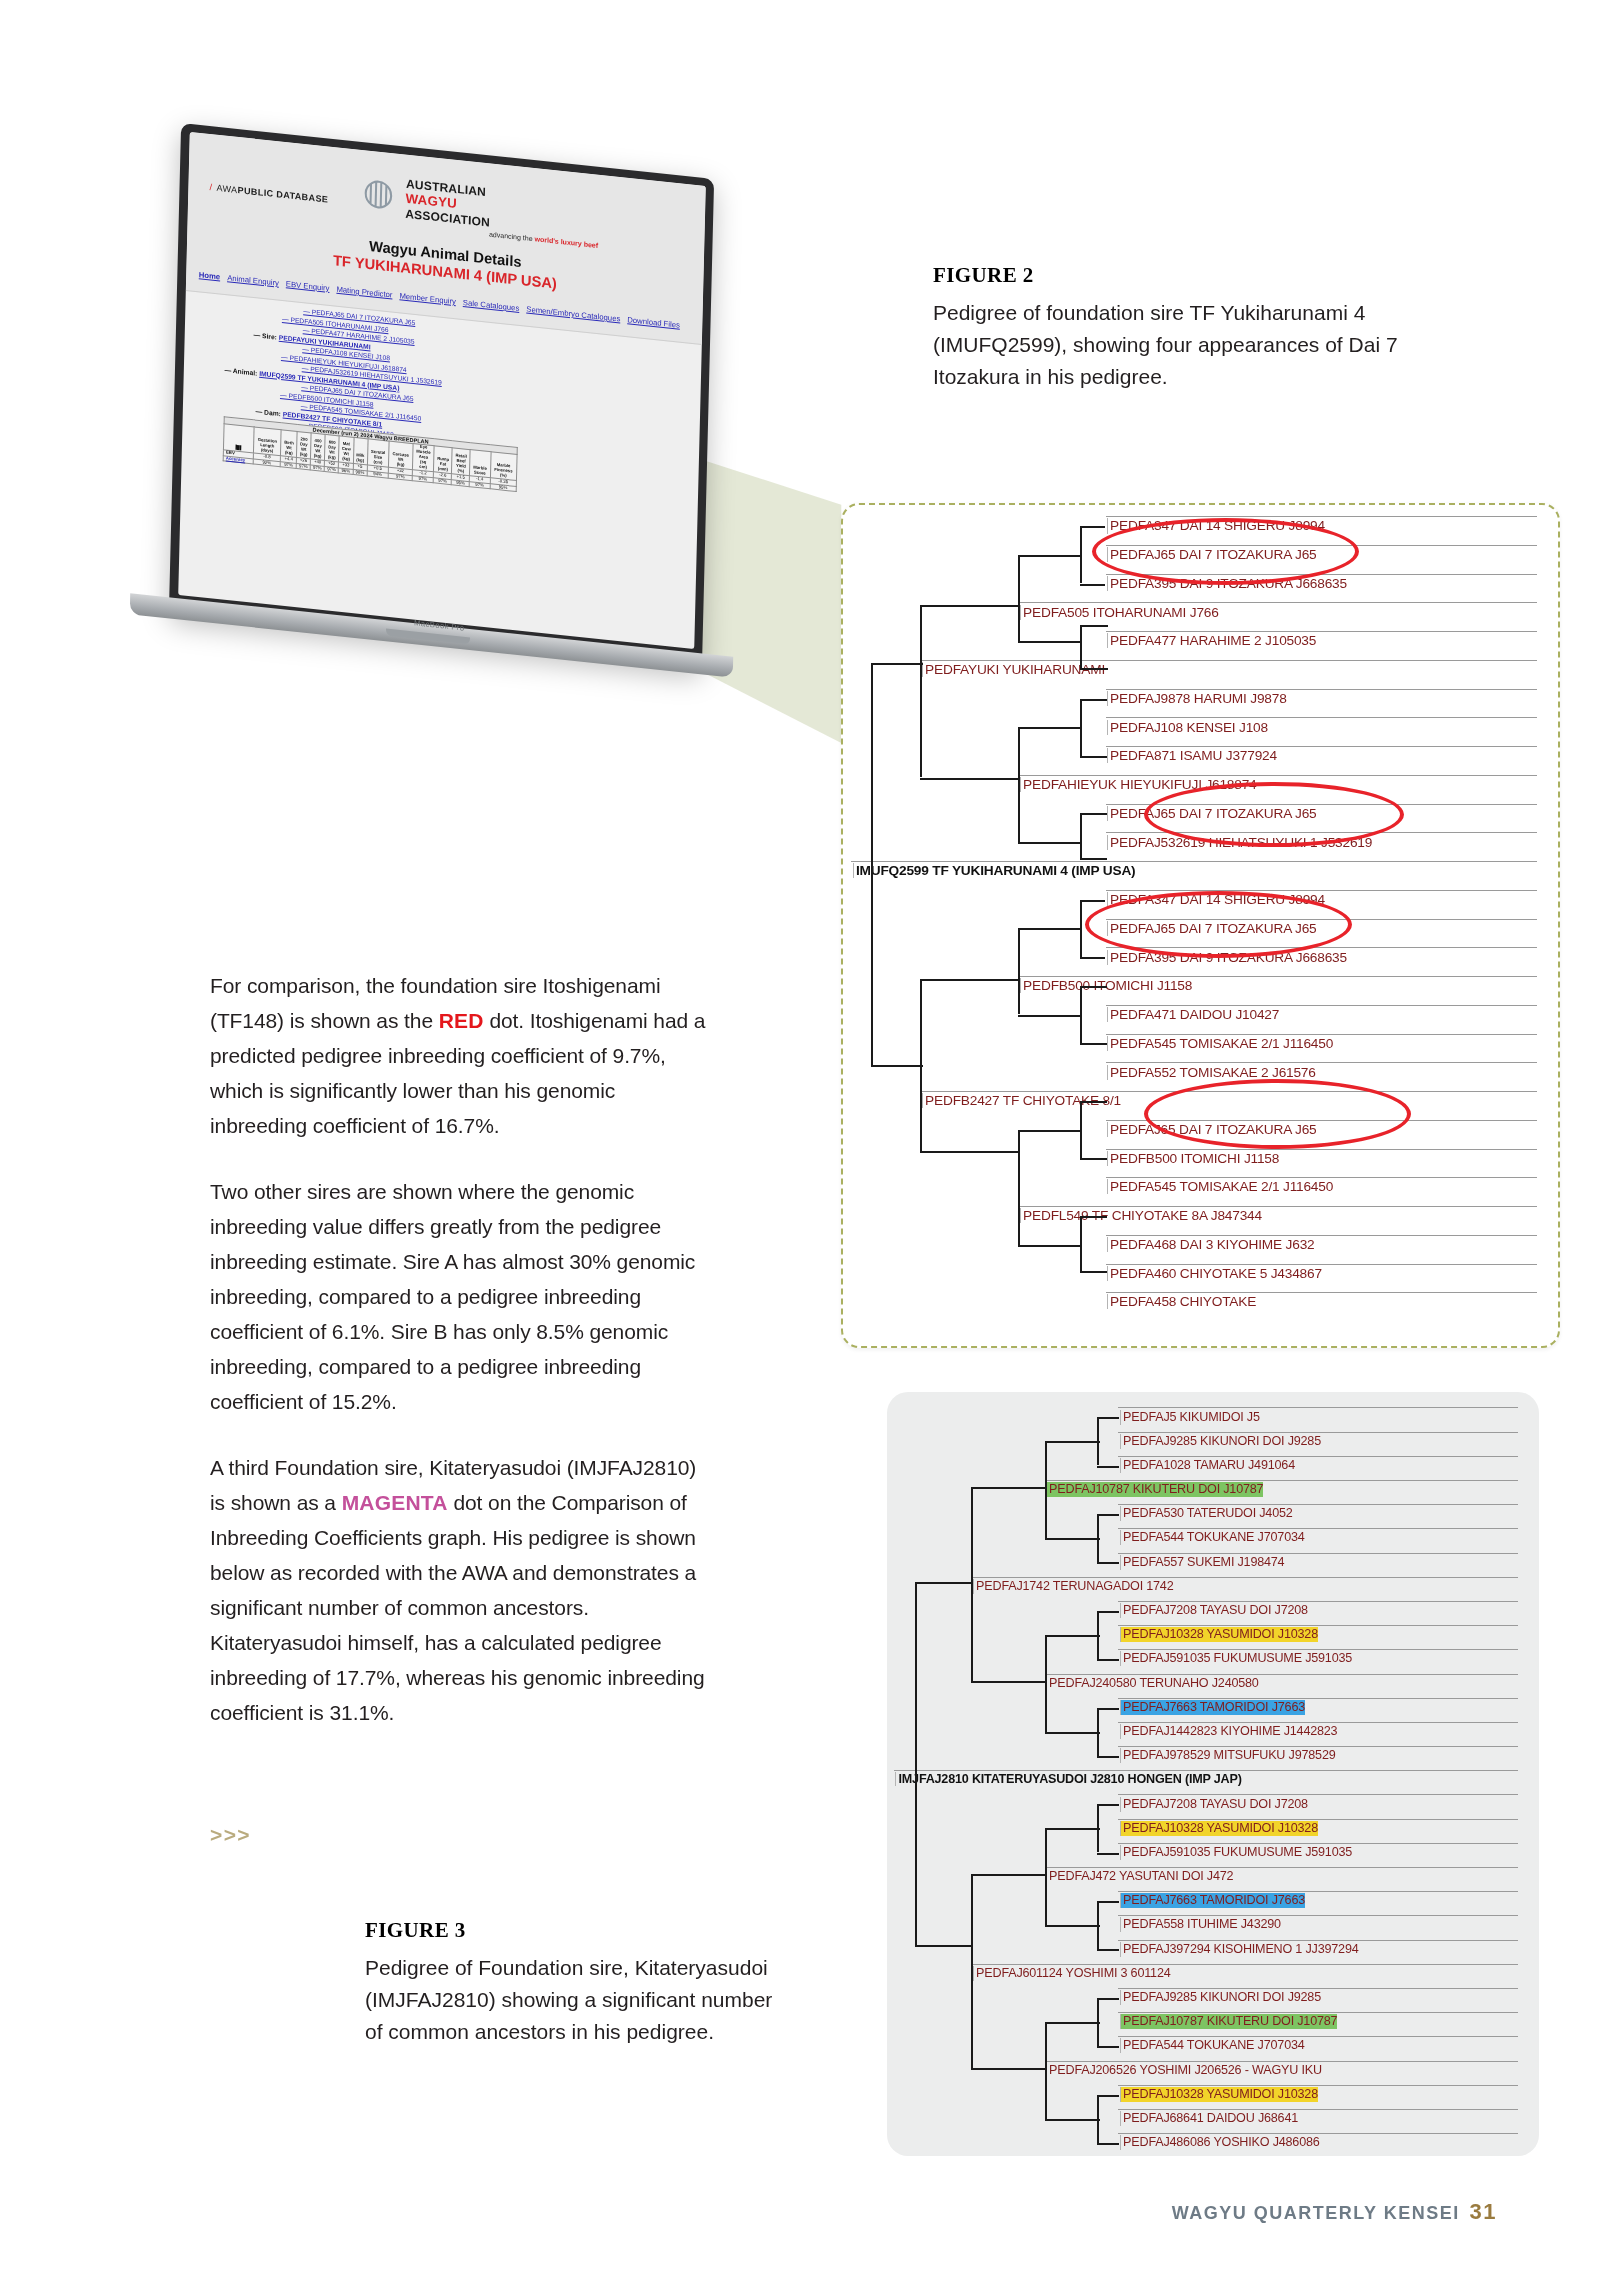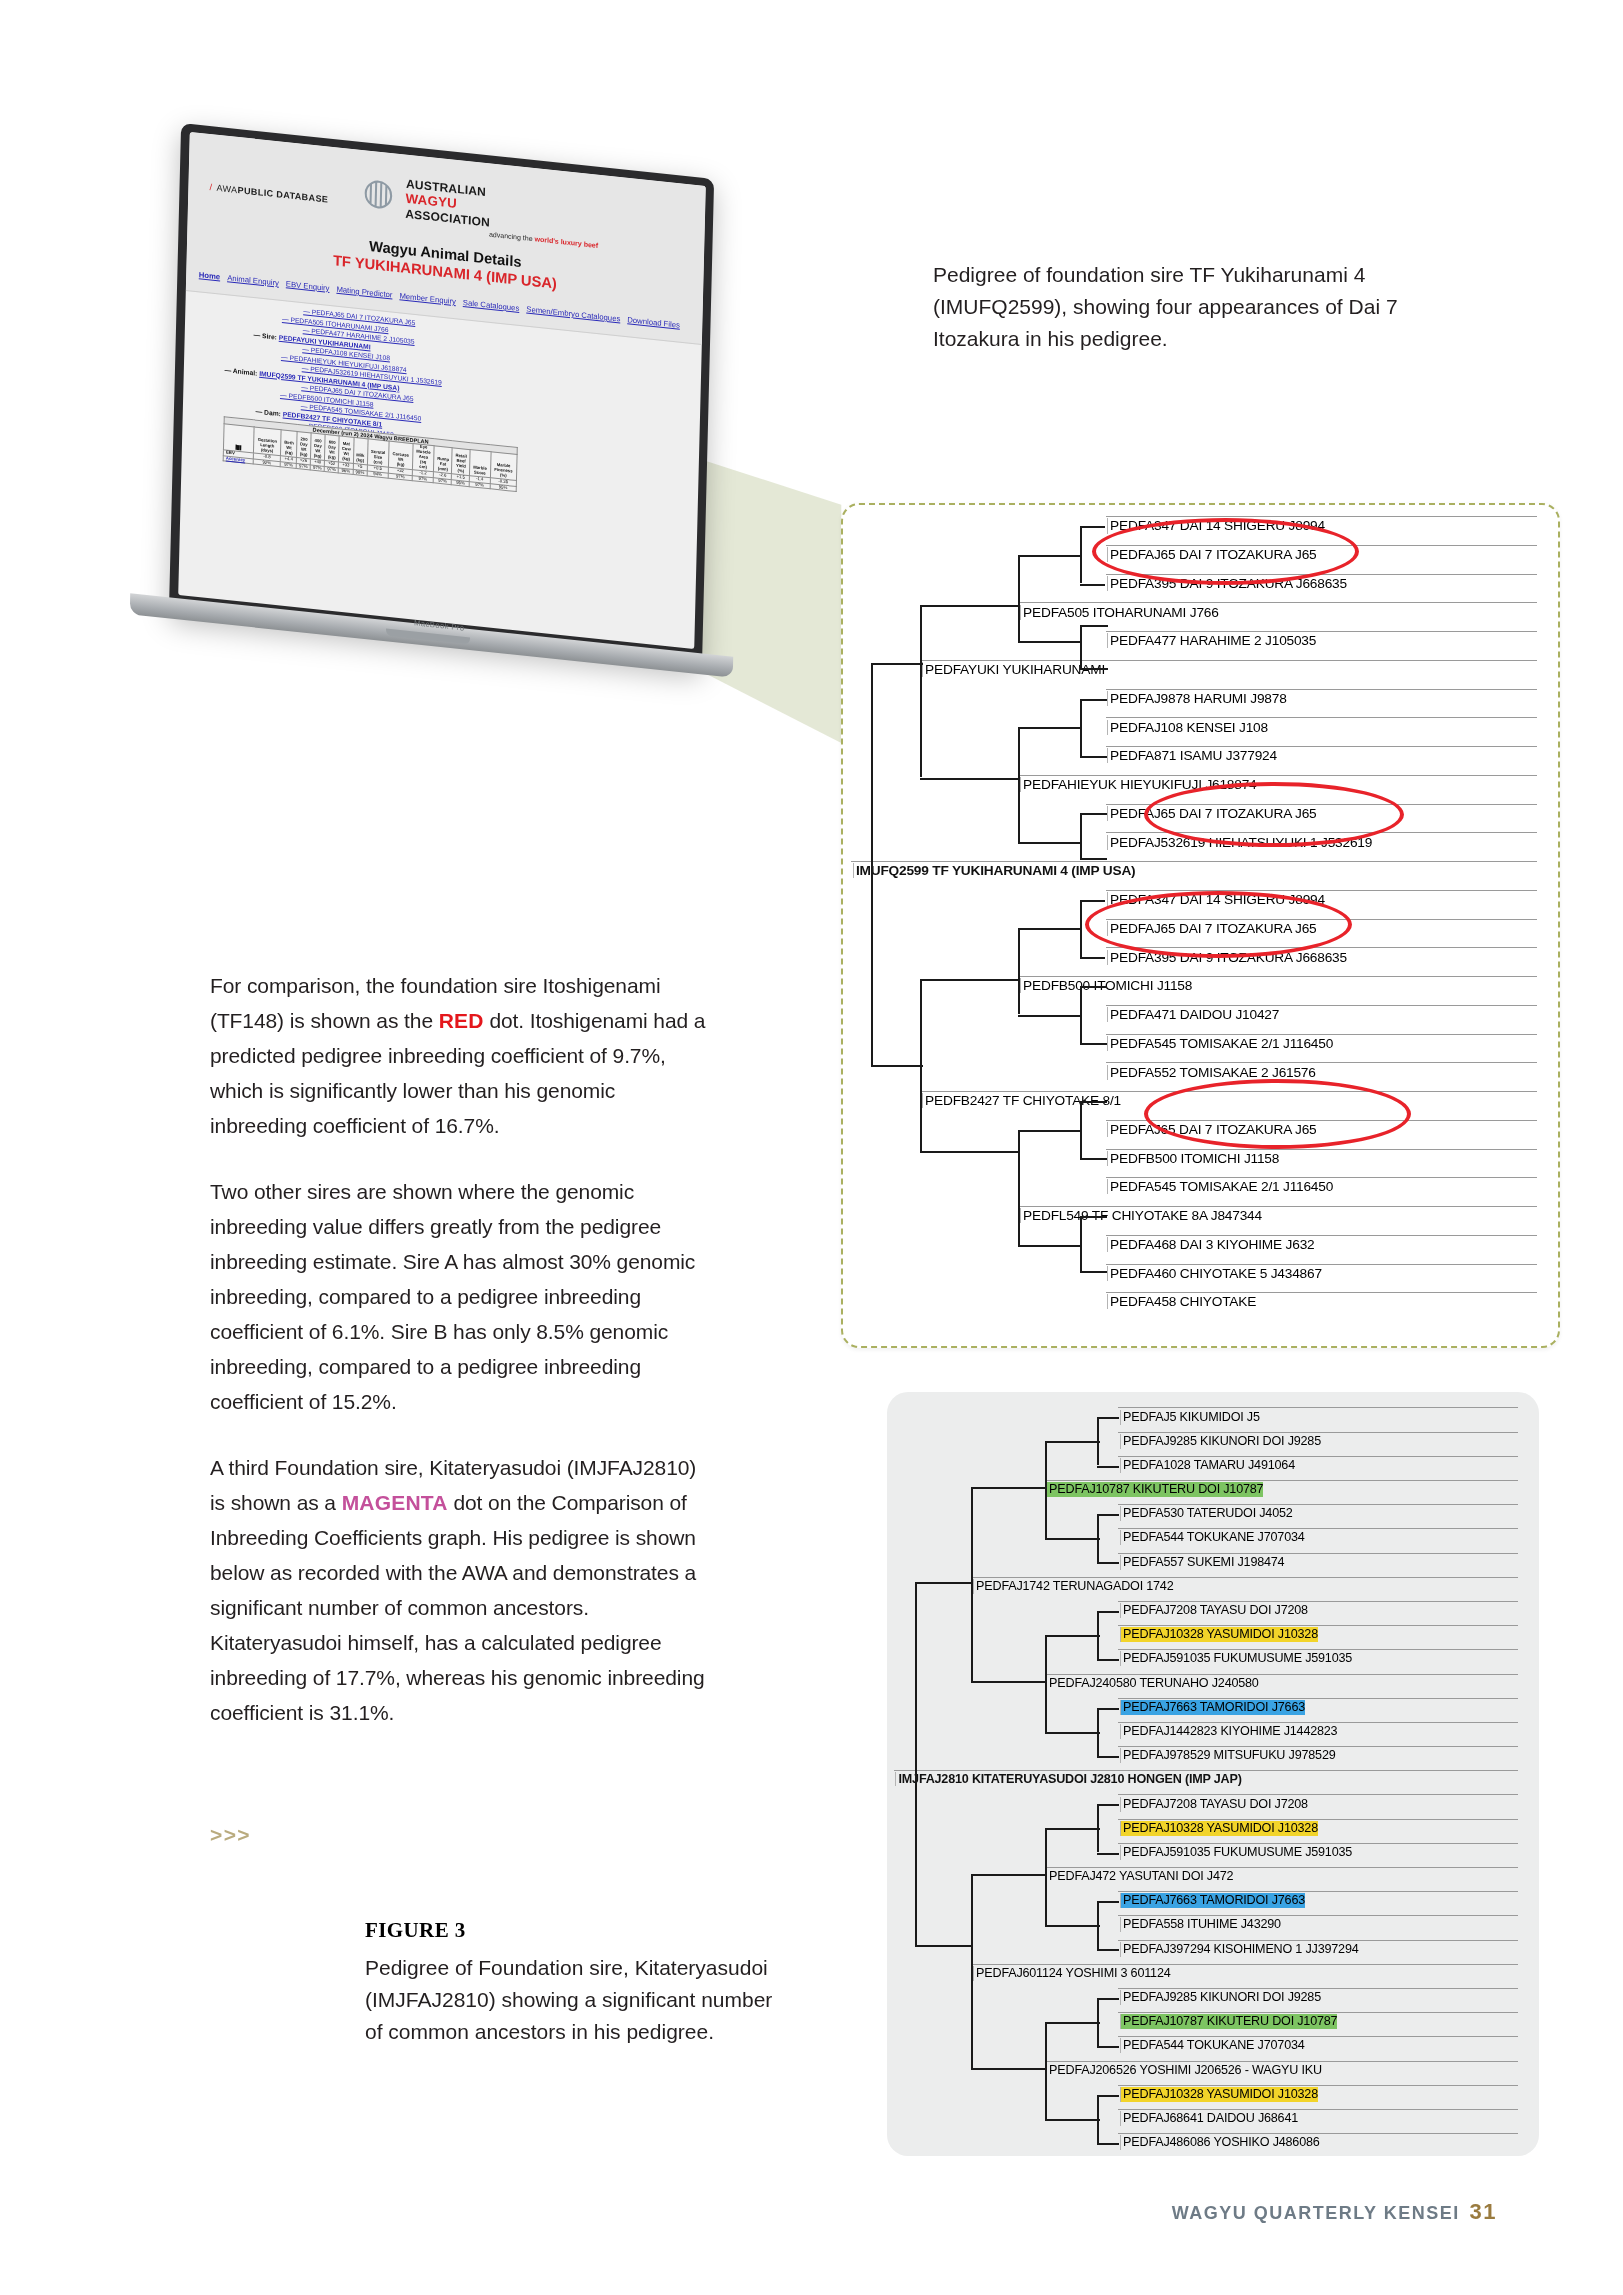--- a/index.html
+++ b/index.html
@@ -120,21 +120,21 @@
     box-shadow:0 1.4px 4.2px rgba(0,0,0,.06);
     overflow:hidden;
   }
   
   #fig3-box{
     position:absolute;left:887px;top:1392px;width:652px;height:764px;
     background:#eceded;border-radius:21px;overflow:hidden;
   }
   .ped-rule{position:absolute;height:0;border-top:0.7px solid #9a9a9a;}
   .ped-label{
-    position:absolute;color:#000000;white-space:nowrap;
+    position:absolute;color:#7f1d1d;white-space:nowrap;
     font-size:13.7px;letter-spacing:-0.2px;line-height:15.4px;
     border-left:0.7px solid #b4b4b4;padding-left:2.1px;
   }
   #fig3-box .ped-label{font-size:12.6px;}
   .hl-green{background:#7dc462;}
   .hl-yellow{background:#f2d42a;}
   .hl-blue{background:#3aa3e3;}
   .bracket{position:absolute;border:0 solid #1a1a1a;}
   .v{border-left:2.1px solid #1a1a1a;}
   .h{border-top:2.1px solid #1a1a1a;}
@@ -257,20 +257,21 @@
         </table>
     </div>
 
   </div>
   <div class="base"></div>
   <div class="notch"></div>
   <div class="mbp-label">MacBook Pro</div>
 </div>
 
 <div class="fig-cap" id="fig2-caption">
+  <span class="fig-title">FIGURE 2</span>
   <span>Pedigree of foundation sire TF Yukiharunami 4 (IMUFQ2599), showing four appearances of Dai 7 Itozakura in his pedigree.</span>
 </div>
 
 <div id="fig2-box">
     <div class="ped-rule" style="left: 263px; top: 11.2px; width: 431px;"></div>
     <div class="ped-label" style="left: 264px; top: 13.3px;">PEDFA347 DAI 14 SHIGERU J8994</div>
     <div class="ped-rule" style="left: 263px; top: 40px; width: 431px;"></div>
     <div class="ped-label" style="left: 264px; top: 42px;">PEDFAJ65 DAI 7 ITOZAKURA J65</div>
     <div class="ped-rule" style="left: 263px; top: 69px; width: 431px;"></div>
     <div class="ped-label" style="left: 264px; top: 71px;">PEDFA395 DAI 9 ITOZAKURA J668635</div>

